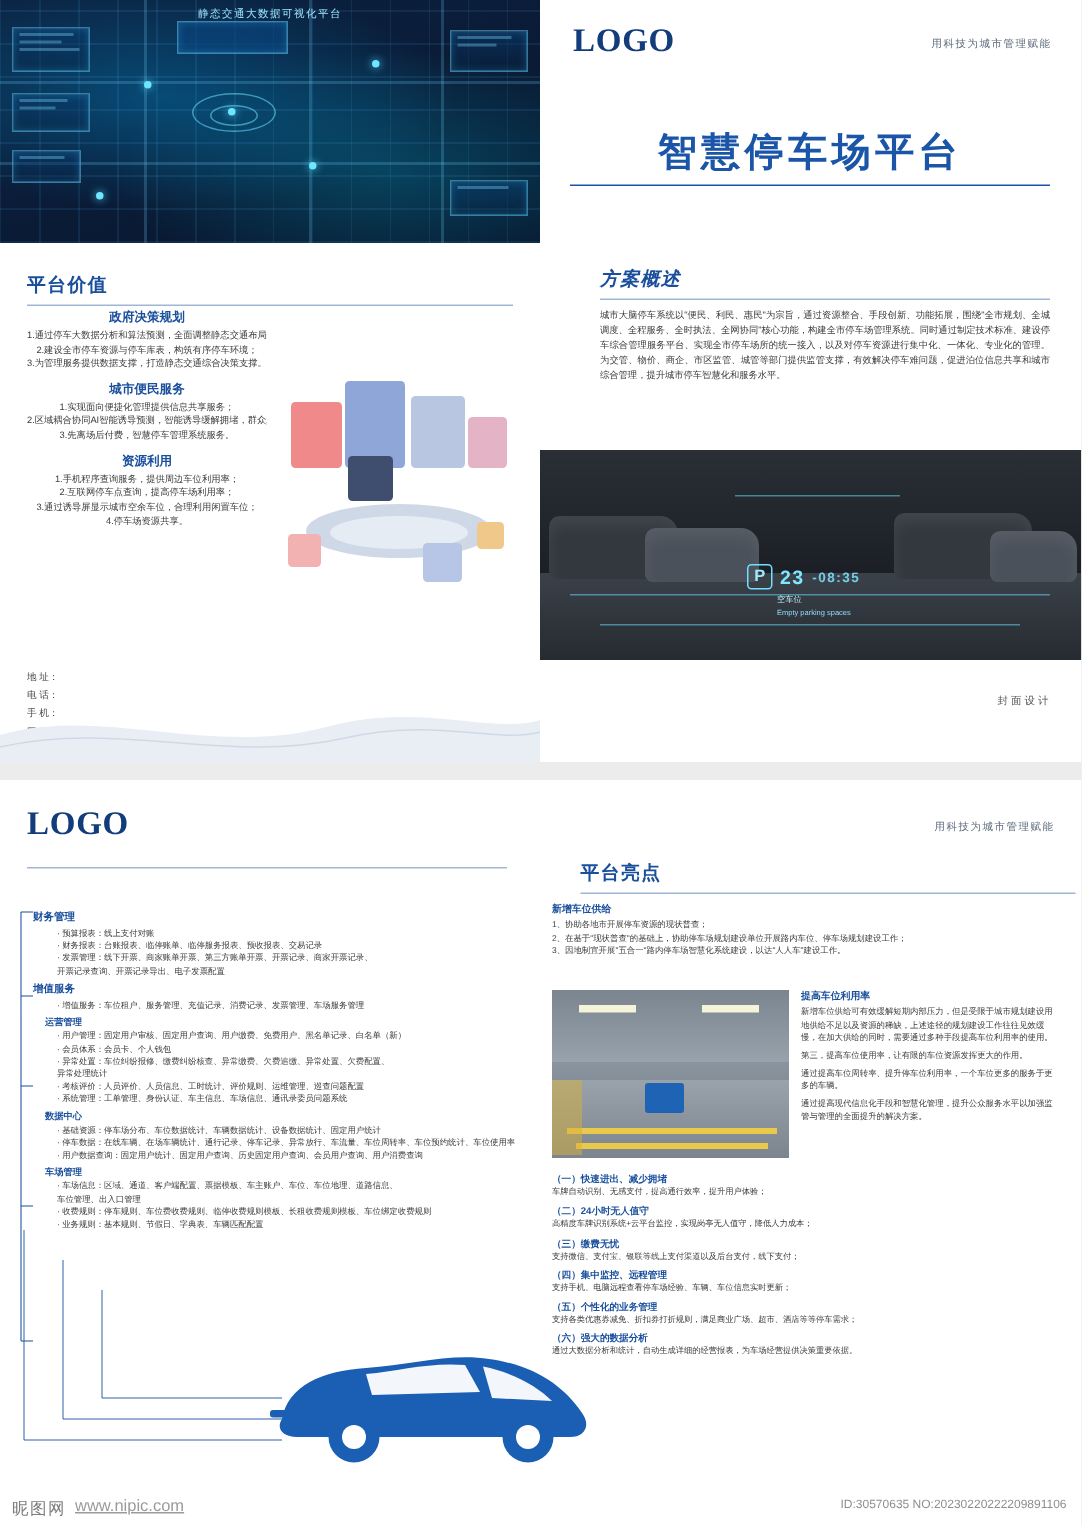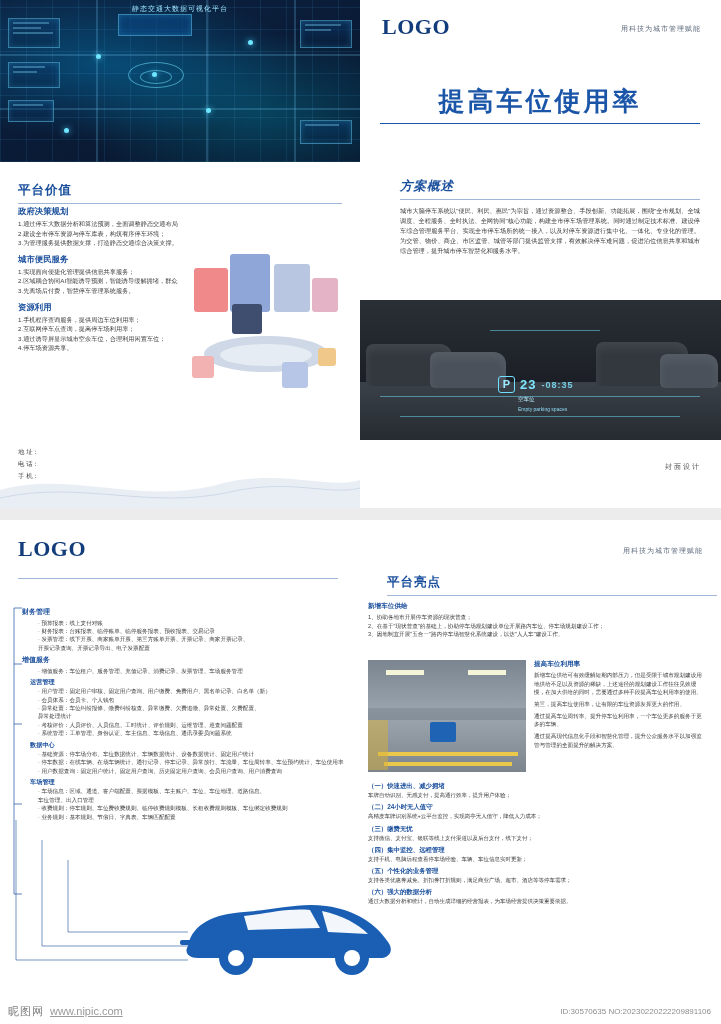--- a/index.html
+++ b/index.html
@@ -90,21 +90,21 @@
   }
   .blue-sub {
     color: #1a4f9c; font-weight: bold; font-size: 8.4px; margin-bottom: 2px;
   }
   .mini-list {
     font-size: 6.2px; color: #3b3b3b; line-height: 1.55; margin-bottom: 6px;
   }
   .mini-list div { white-space: nowrap; overflow: hidden; }
 
   .value-block {
-    position: absolute; left: 18px; top: 178px; width: 160px;
+    position: absolute; left: 18px; top: 178px; width: 160px; text-align: center;
   }
   .value-head { position: absolute; left: 18px; top: 182px; width: 324px; }
 
   .illus {
     position: absolute; left: 186px; top: 244px; width: 162px; height: 160px;
   }
   .illus .blob {
     position: absolute; border-radius: 50%;
   }
   .illus .cube { position: absolute; }
@@ -219,21 +219,21 @@
   }
   .num-item { margin-bottom: 4px; }
   .num-item .t { color:#1a4f9c; font-weight: bold; font-size: 6.4px; }
   .num-item .d { font-size: 5.5px; color: #3b3b3b; line-height: 1.5; }
 
   .carart { position: absolute; left: 170px; top: 360px; width: 240px; height: 100px; }
 
   
   .wm {
     position: absolute; left: 0; top: 998px; width: 721px; height: 26px;
-    background: #fff; display: flex; align-items: center;
+    background: #fff; display: flex; align-items: flex-start;
   }
   .wm-logo {
     margin-left: 8px; font-size: 11px; color: #7d7d7d; letter-spacing: 1px;
     font-family: "Liberation Serif", serif;
   }
   .wm-url { margin-left: 6px; font-size: 11px; color: #9b9b9b; text-decoration: underline; }
   .wm-id { margin-left: auto; margin-right: 10px; font-size: 8px; color: #8e8e8e; }
 </style>
 </head>
 <body>
@@ -342,21 +342,21 @@
           <path d="M0 38 C80 20, 150 50, 230 32 C290 18, 330 36, 360 28" fill="none" stroke="#cfd9e6" stroke-width="1"></path>
         </svg>
       </div>
     </div>
 
     <div class="bt-right">
       <div style="position:absolute; left:22px; top:14px;" class="logo-main">LOGO</div>
       <div style="position:absolute; right:20px; top:24px;" class="slogan">用科技为城市管理赋能</div>
 
       <div style="position:absolute; left:20px; top:84px; width:320px;">
-        <div class="big-title">提高车位使用率</div>
+        <div class="big-title">智慧停车场平台</div>
         <div class="title-rule" style="margin-top:4px;"></div>
       </div>
 
       <div style="position:absolute; left:40px; top:178px; width:300px;font-style:italic;">
         <div class="sec-head">方案概述</div>
         <div class="sec-rule"></div>
       </div>
     </div>
 
     <div class="overview-box">城市大脑停车系统以"便民、利民、惠民"为宗旨，通过资源整合、手段创新、功能拓展，围绕"全市规划、全城调度、全程服务、全时执法、全网协同"核心功能，构建全市停车场管理系统。同时通过制定技术标准、建设停车综合管理服务平台、实现全市停车场所的统一接入，以及对停车资源进行集中化、一体化、专业化的管理。为交管、物价、商企、市区监管、城管等部门提供监管支撑，有效解决停车难问题，促进泊位信息共享和城市综合管理，提升城市停车智慧化和服务水平。</div>

